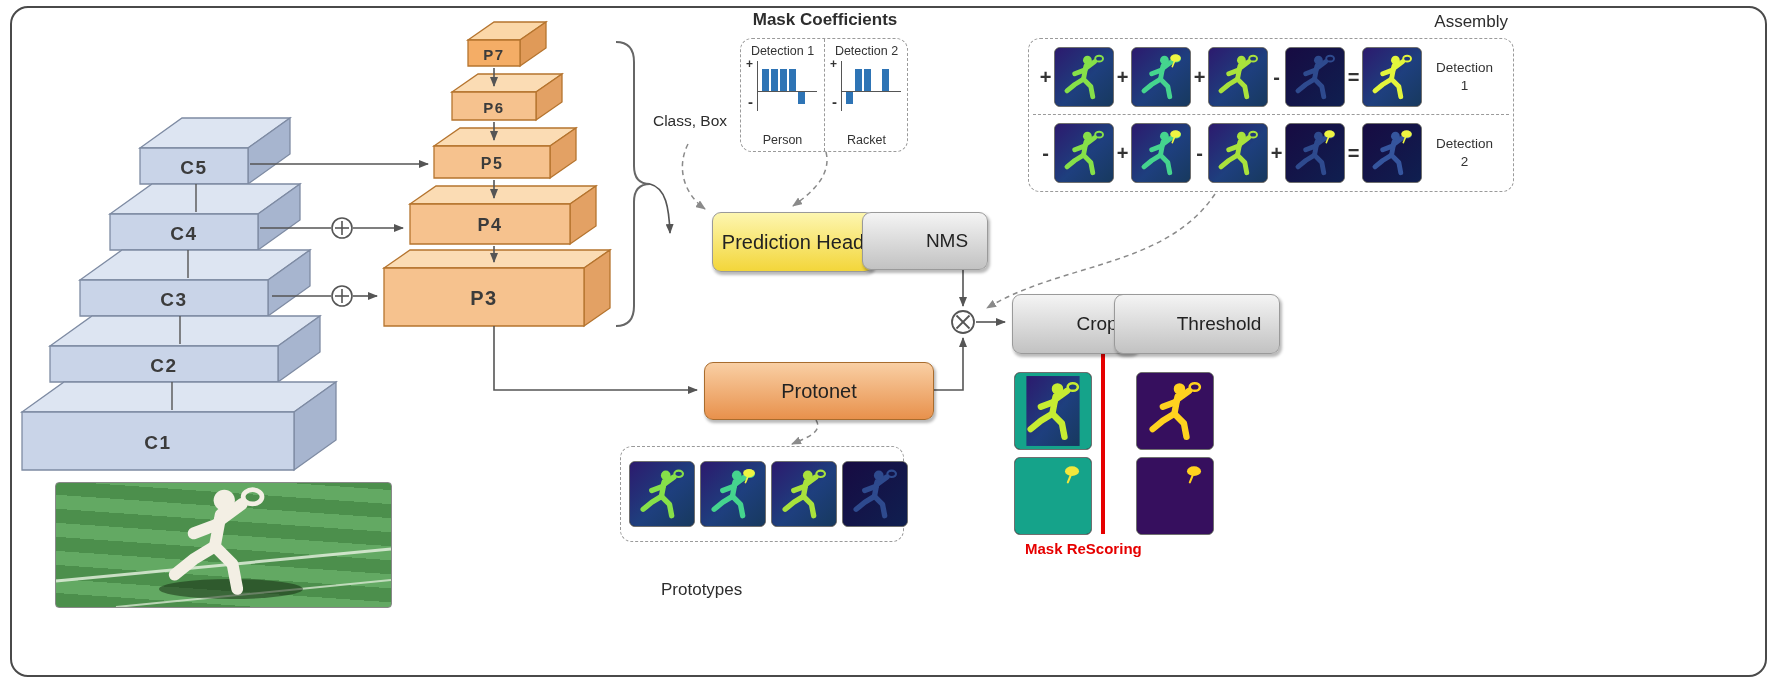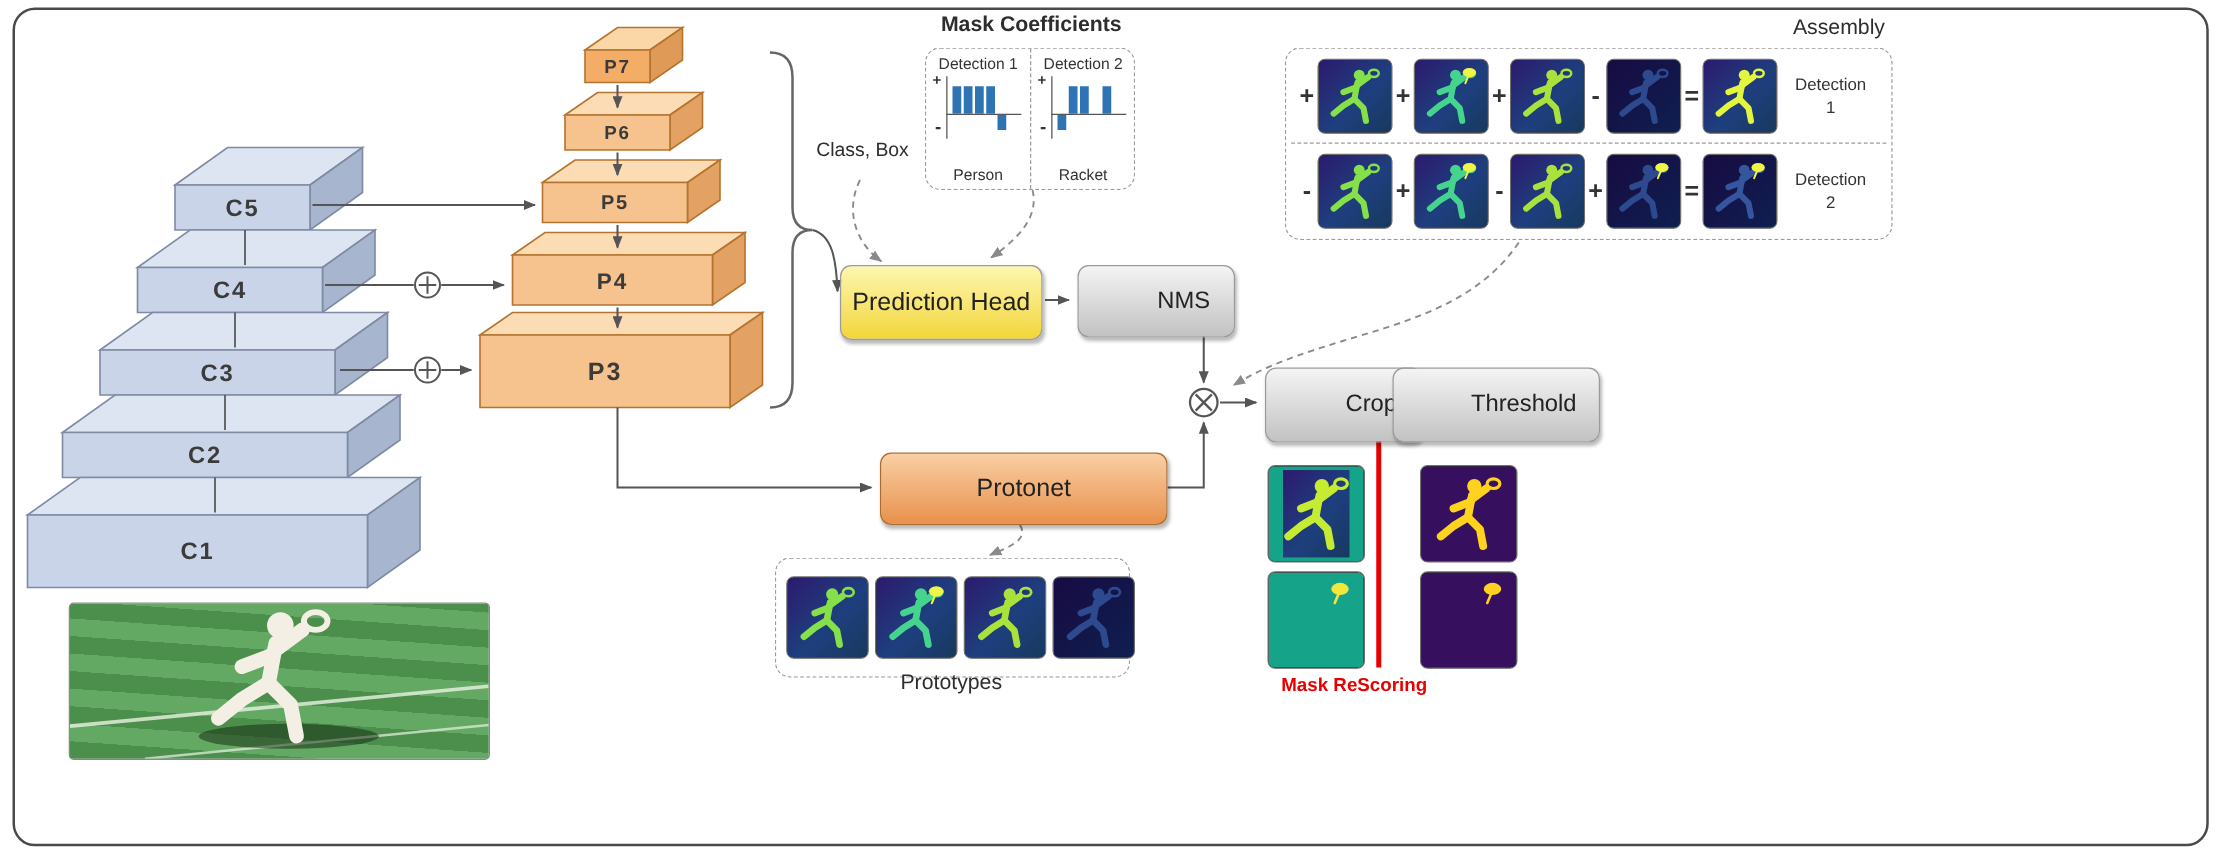--- a/index.html
+++ b/index.html
@@ -2,21 +2,21 @@
 <html><head>
 <meta charset="utf-8">
 <style>
   html,body{margin:0;padding:0;background:#fff;font-family:"Liberation Sans",sans-serif;}
   #stage{position:relative;width:1777px;height:683px;background:#fff;overflow:hidden;color:#333;}
   #frame{position:absolute;left:10px;top:6px;width:1753px;height:667px;border:2px solid #4a4a4a;border-radius:18px;}
   #wires{position:absolute;left:0;top:0;z-index:1;}
   #wires text{font-family:"Liberation Sans",sans-serif;font-weight:bold;fill:#3b3b3b;text-anchor:middle;dominant-baseline:central;letter-spacing:1.5px;}
   .abs{position:absolute;z-index:2;}
   .box{position:absolute;z-index:2;display:flex;align-items:center;justify-content:center;border-radius:9px;color:#222;border:1px solid #9a9a9a;box-shadow:1.5px 2.5px 3px rgba(0,0,0,.28);}
-  .box-yellow{background:linear-gradient(180deg,#fdf6b0,#f3d63a);}
+  .box-yellow{background:linear-gradient(180deg,#fdf6b0,#f3d63a);margin-left:40px;}
   .box-gray{background:linear-gradient(180deg,#f4f4f4,#c2c2c2);padding-left:44px;}
   .box-orange{background:linear-gradient(180deg,#f9cfa4,#e8914c);border-color:#a86c2e;}
   .dashed-panel{position:absolute;z-index:2;border:1.6px dashed #9a9a9a;border-radius:12px;}
   .panel-title{position:absolute;z-index:2;font-size:17px;color:#2d2d2d;}
   .small-label{position:absolute;z-index:2;font-size:15.5px;color:#2d2d2d;}
   .mask-tile{border:1px solid #6f6f6f;border-radius:6px;overflow:hidden;flex:none;background:#222;}
   .mask-tile svg{display:block;}
   
   .coef-half{position:absolute;top:0;bottom:0;width:50%;}
   .coef-half.right{left:50%;border-left:1.6px dashed #9a9a9a;}
@@ -397,21 +397,21 @@
           </svg>
         </div>
         <div class="mask-tile" style="width: 64px; height: 64px;">
           <svg viewBox="0 0 100 100" width="64" height="64" preserveAspectRatio="none">
             <rect width="100" height="100" fill="url(#g-dark)"></rect>
             <use href="#fig-player" x="6" y="10" width="88" height="84" style="color:#2e4a8e"></use>
           </svg>
         </div>
       </div>
   </div>
-  <div class="panel-title" style="left:661px;top:536px;width:200px;text-align:center;">Prototypes</div>
+  <div class="panel-title" style="left:661px;top:580px;width:200px;text-align:left;">Prototypes</div>
 
   <div class="tiles-col abs" style="left:1014px;top:372px;">
       <div class="mask-tile" style="width: 76px; height: 76px;">
         <svg viewBox="0 0 100 100" width="76" height="76" preserveAspectRatio="none">
           <rect width="100" height="100" fill="#15a38a"></rect>
           <rect x="15" y="4" width="70" height="92" fill="url(#g-vir)"></rect>
           <use href="#fig-player" x="6" y="10" width="88" height="84" style="color:#c6ec32"></use>
         </svg>
       </div>
       <div class="mask-tile" style="width: 76px; height: 76px;">

